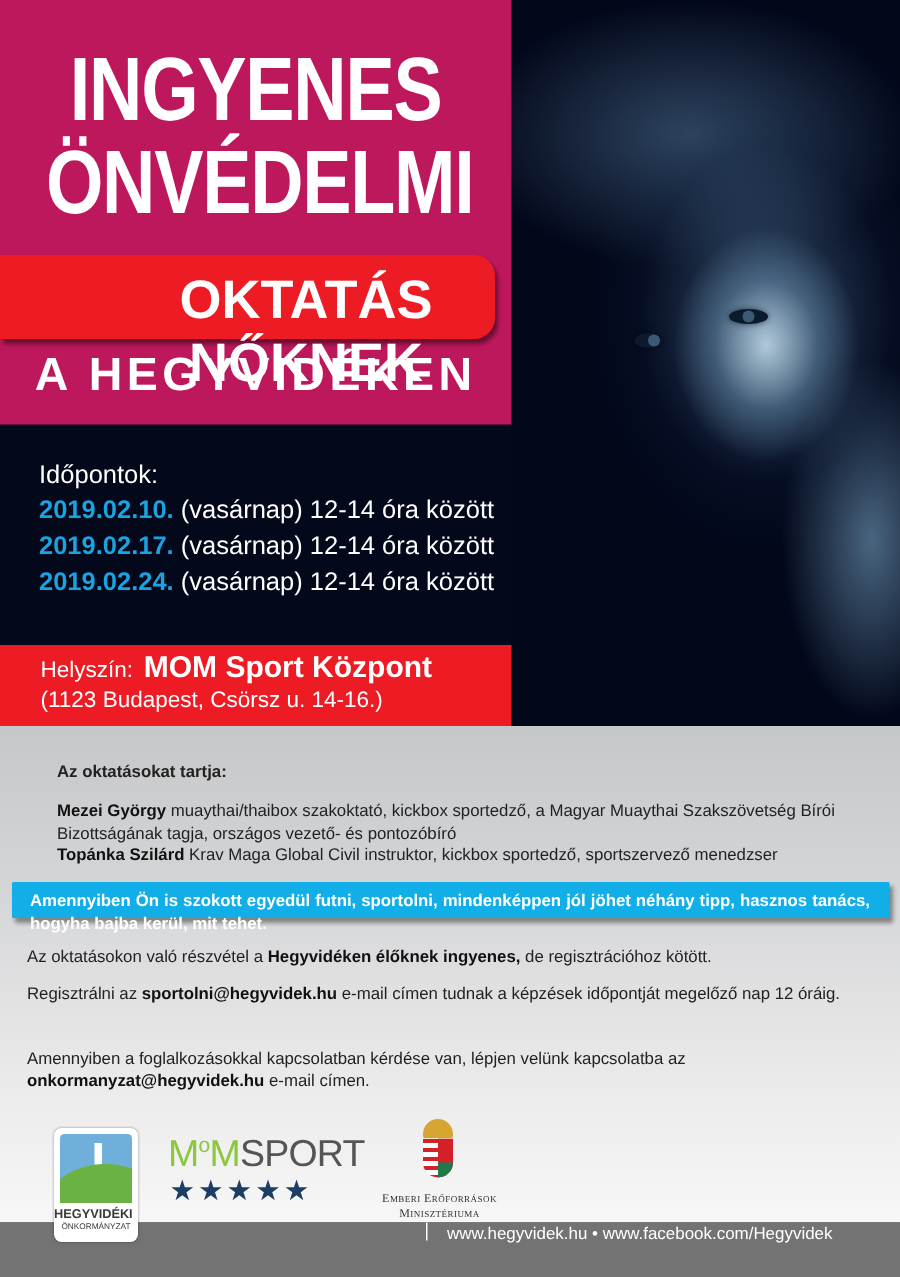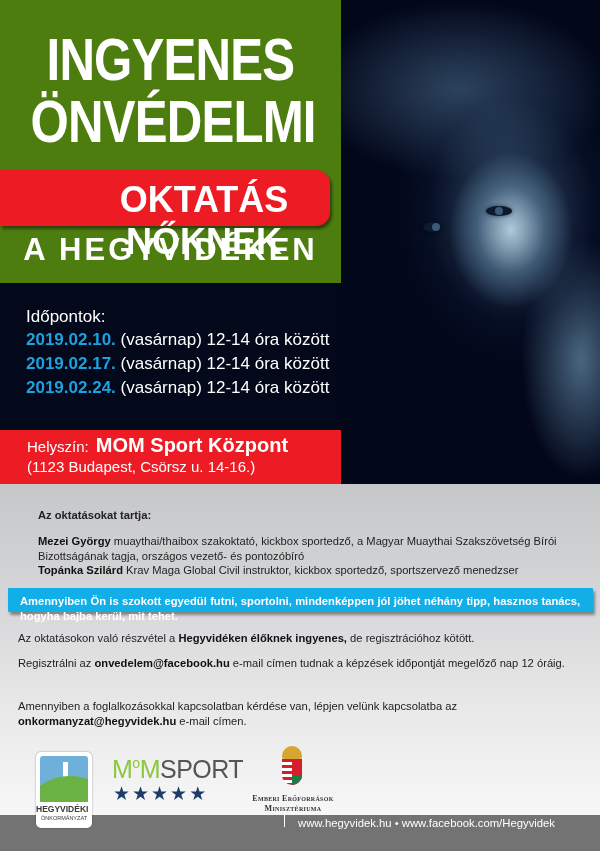--- a/index.html
+++ b/index.html
@@ -13,21 +13,21 @@
       radial-gradient(ellipse 62px 78px at 170px 230px, rgba(200,225,240,0.85), rgba(110,150,180,0.45) 55%, rgba(0,0,0,0) 100%),
       radial-gradient(ellipse 120px 160px at 170px 210px, rgba(90,130,165,0.55), rgba(20,40,70,0.2) 70%, rgba(0,0,0,0) 100%),
       radial-gradient(ellipse 60px 120px at 240px 360px, rgba(120,165,195,0.6), rgba(0,0,0,0) 100%),
       radial-gradient(ellipse 150px 90px at 120px 90px, rgba(90,130,165,0.5), rgba(0,0,0,0) 100%),
       #02071a;
   }
   .eye { position:absolute; width:26px; height:10px; border-radius:50%; background:#0b1a2e; box-shadow:0 0 4px rgba(0,0,0,0.6); }
   .eye::after { content:""; position:absolute; left:9px; top:1px; width:8px; height:8px; border-radius:50%; background:#3c5a76; }
 
   
-  #blue-panel { left:0; top:0; width:341px; height:283px; background:#4d7c0f; }
+  #blue-panel { left:0; top:0; width:341px; height:283px; background:#be185d; }
   .headline { position:absolute; left:0; width:341px; text-align:center; color:#fff; font-weight:bold;
     font-family:"Liberation Sans", sans-serif; letter-spacing:-1px; }
   #h1 { top:30px; font-size:60px; line-height:60px; transform:scaleX(0.82); transform-origin:170px 0; }
   #h2 { top:92px; font-size:60px; line-height:60px; transform:scaleX(0.82); transform-origin:170px 0; }
   #red-pill { left:0; top:170px; width:330px; height:56px; background:#ed1c24; border-radius:0 14px 14px 0;
     box-shadow:2px 3px 3px rgba(0,0,0,0.45); }
   #red-pill span { position:absolute; left:0; width:330px; top:9px; text-align:center; font-size:36px; font-weight:bold; color:#fff; letter-spacing:0px;margin-left:39px; }
   #subhead { top:230px; font-size:31px; line-height:40px; letter-spacing:3px; }
 
   
@@ -70,21 +70,21 @@
   #logo-mom .t .g { color:#8dc63f; }
   #logo-mom .stars { position:absolute; left:1px; top:27px; font-size:19px; color:#1c3d66; letter-spacing:2px; }
 
   #logo-emmi { left:238px; top:742px; width:110px; height:72px; text-align:center; }
   #logo-emmi .crest { position:absolute; left:42px; top:0; width:24px; height:48px; }
   #logo-emmi .crest .crown { position:absolute; left:2px; top:4px; width:20px; height:13px; background:#d7a531; border-radius:10px 10px 2px 2px; }
   #logo-emmi .crest .shield { position:absolute; left:2px; top:17px; width:20px; height:26px; border-radius:0 0 10px 10px; overflow:hidden;
     background:repeating-linear-gradient(#d4202a 0 3px, #fff 3px 6px); }
   #logo-emmi .crest .shield::after { content:""; position:absolute; left:10px; top:0; width:10px; height:26px; background:#d4202a; }
   #logo-emmi .crest .shield::before { content:""; position:absolute; left:10px; top:16px; width:10px; height:10px; background:#1e7a4a; z-index:2; border-radius:0 0 8px 0; }
-  #logo-emmi .name { position:absolute; left:0; top:52px; width:110px; font-family:"Liberation Serif", serif; font-size:8px; color:#333; letter-spacing:0.3px; line-height:10px;font-weight:bold; }
+  #logo-emmi .name { position:absolute; left:0; top:52px; width:110px; font-family:"Liberation Serif", serif; font-size:8px; color:#333; letter-spacing:0.3px; line-height:10px; }
 
   
   #footer { left:0; top:815px; width:600px; height:36px; background:#737373; }
   #footer .sep { position:absolute; left:284px; top:0; width:1px; height:12px; background:#fff; }
   #footer .links { position:absolute; left:298px; top:0px; color:#fff; font-size:11.3px; line-height:16px; }
 </style>
 </head>
 <body>
 
 <div id="hero" class="abs">
@@ -120,21 +120,21 @@
   <div id="trainers" class="txt">
     <div><b>Mezei György</b><span> muaythai/thaibox szakoktató, kickbox sportedző, a Magyar Muaythai Szakszövetség Bírói Bizottságának tagja, országos vezető- és pontozóbíró</span></div>
     <div><b>Topánka Szilárd</b><span> Krav Maga Global Civil instruktor, kickbox sportedző, sportszervező menedzser</span></div>
   </div>
 
   <div id="callout" class="abs">
     <p>Amennyiben Ön is szokott egyedül futni, sportolni, mindenképpen jól jöhet néhány tipp, hasznos tanács, hogyha bajba kerül, mit tehet.</p>
   </div>
 
   <div id="info1" class="txt"><span>Az oktatásokon való részvétel  a </span><b>Hegyvidéken élőknek ingyenes,</b><span> de regisztrációhoz kötött.</span></div>
-  <div id="info2" class="txt"><span>Regisztrálni az </span><b>onvedelem@facebook.hu</b><span> e-mail címen tudnak a képzések időpontját megelőző nap 12 óráig.</span></div>
+  <div id="info2" class="txt"><span>Regisztrálni az </span><b>sportolni@hegyvidek.hu</b><span> e-mail címen tudnak a képzések időpontját megelőző nap 12 óráig.</span></div>
   <div id="info3" class="txt"><span>Amennyiben a foglalkozásokkal kapcsolatban kérdése van, lépjen velünk kapcsolatba az </span><b>onkormanyzat@hegyvidek.hu</b><span> e-mail címen.</span></div>
 </div>
 
 <div id="footer" class="abs">
   <div class="sep"></div>
   <div class="links">www.hegyvidek.hu • www.facebook.com/Hegyvidek</div>
 </div>
 
 <div id="logo-hv" class="abs">
   <div class="sky">

